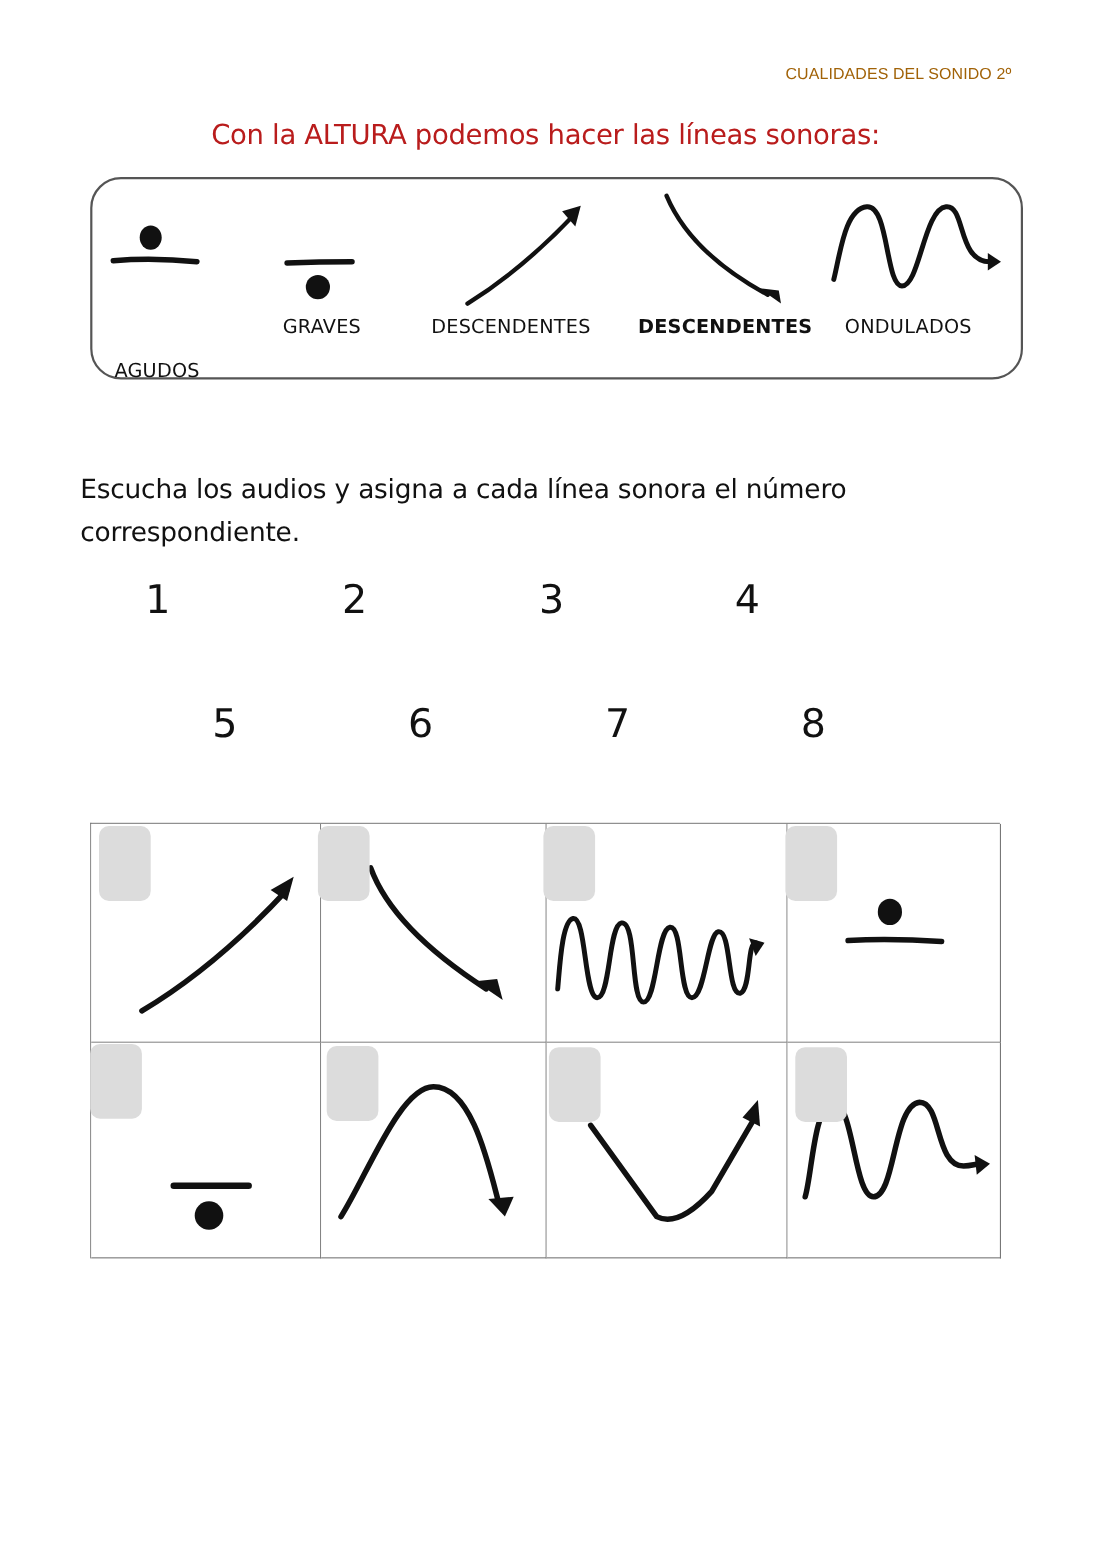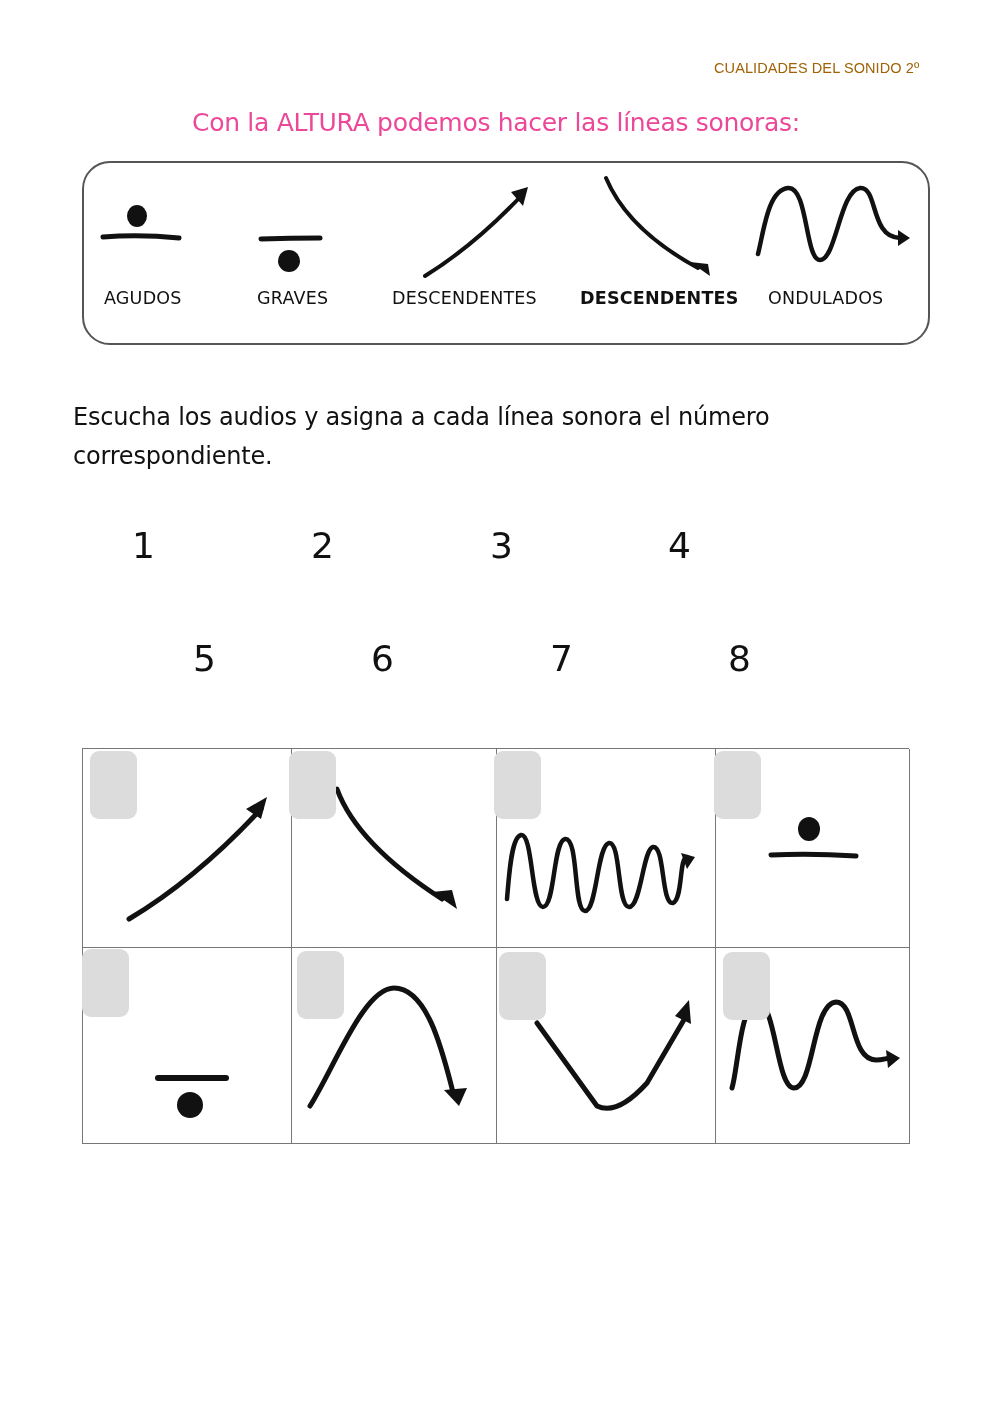--- a/index.html
+++ b/index.html
@@ -1,43 +1,43 @@
 <!DOCTYPE html>
 <html><head>
   <meta charset="utf-8">
   <style>
     html, body { margin: 0; padding: 0; background: #ffffff; }
     body { width: 1000px; height: 1413px; position: relative; overflow: hidden; font-family: "DejaVu Sans", sans-serif; color: #111; }
     .abs { position: absolute; }
     .header-right { left: 714px; top: 60px; font-family: "Liberation Sans", sans-serif; font-size: 14.5px; color: #a16207; letter-spacing: 0.1px; }
-    .title { left: 192px; top: 108px; font-size: 25px; font-family: "DejaVu Sans", sans-serif; color: #ec4899; letter-spacing: -0.3px; text-align: right; }
+    .title { left: 192px; top: 108px; font-size: 25px; font-family: "DejaVu Sans", sans-serif; color: #b91c1c; letter-spacing: -0.3px; text-align: right; }
     .legend-box { left: 82px; top: 161px; width: 848px; height: 184px; border: 2px solid #555; border-radius: 28px; box-sizing: border-box; }
     .legend-label { font-size: 17.5px; font-family: "DejaVu Sans", sans-serif; color: #111; top: 288px; letter-spacing: 0.2px; }
-    .instructions { left: 73px; top: 398px; width: 760px; font-size: 24px; line-height: 39px; letter-spacing: -0.2px; }
+    .instructions { left: 73px; top: 426px; width: 760px; font-size: 24px; line-height: 39px; letter-spacing: -0.2px; }
     .num { font-size: 36px; font-family: "DejaVu Sans", sans-serif; color: #111; }
     .grid { left: 82px; top: 748px; width: 827px; height: 396px; }
     .cell { position: absolute; border-right: 1.5px solid #777; border-bottom: 1.5px solid #777; box-sizing: border-box; background: #fff; }
     .dropzone { position: absolute; width: 47px; height: 68px; background: #dcdcdc; border-radius: 9px; cursor: pointer; }
     svg { overflow: visible; }
     .stroke { fill: none; stroke: #111; stroke-width: 5; stroke-linecap: round; stroke-linejoin: round; }
   </style>
 </head>
 <body>
 
 <div class="abs header-right">CUALIDADES DEL SONIDO 2º</div>
 
 <div class="abs title">Con la ALTURA podemos hacer las líneas sonoras:</div>
 
 <div class="abs legend-box"></div>
 
 <svg class="abs" style="left:95px;top:195px;" width="95" height="55">
   <ellipse cx="42" cy="21" rx="10" ry="11" fill="#111"></ellipse>
   <path class="stroke" d="M8 42 Q45 39 84 43"></path>
 </svg>
-<div class="abs legend-label" style="left:104px;">AGUDOS</div>
+<div class="abs legend-label" style="left:104px;margin-top:40px;">AGUDOS</div>
 
 <svg class="abs" style="left:255px;top:225px;" width="80" height="55">
   <path class="stroke" d="M6 14 Q35 13 65 13"></path>
   <circle cx="34" cy="36" r="11" fill="#111"></circle>
 </svg>
 <div class="abs legend-label" style="left:257px;">GRAVES</div>
 
 <svg class="abs" style="left:415px;top:180px;" width="125" height="105">
   <path class="stroke" style="stroke-width:4" d="M10 96 Q60 65 108 14"></path>
   <path d="M96 12 L113 7 L108 26 Z" fill="#111"></path>

